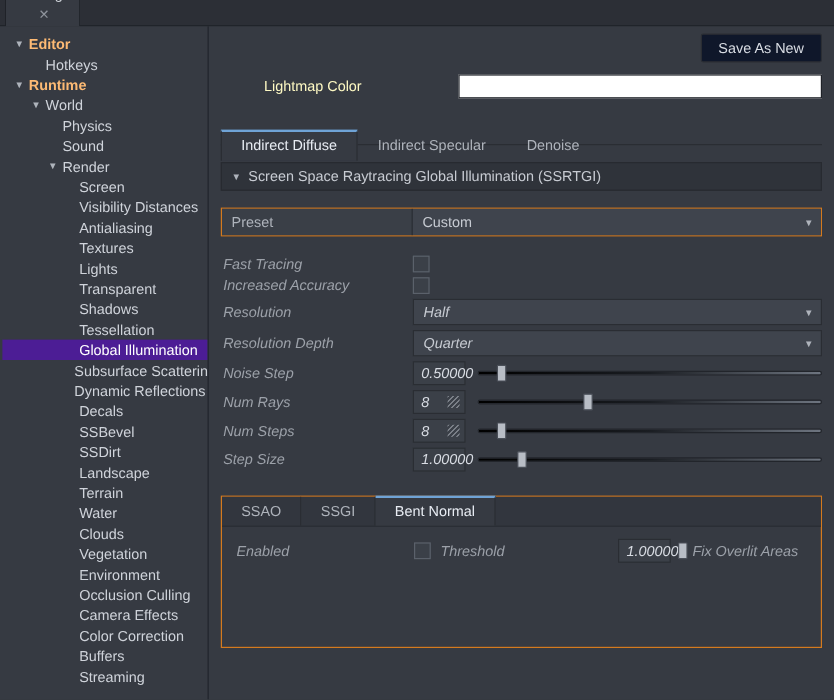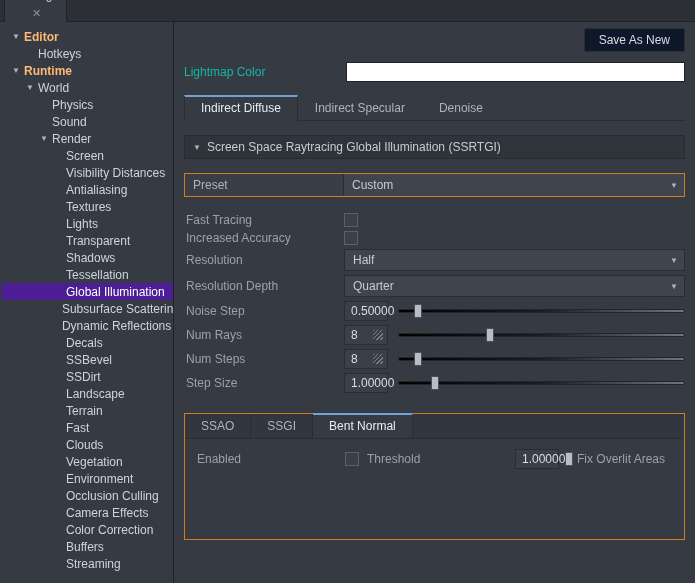--- a/index.html
+++ b/index.html
@@ -30,45 +30,45 @@
   .ind1 { padding-left: 22px; }
   .ind2 { padding-left: 36px; }
   .ind3 { padding-left: 50px; }
 
   
   .toprow { display:flex; justify-content:flex-end; }
   .btn { background:#0f172a; color:#d8dce3; border:1px solid #2a2d33; padding:4px 14px; border-radius:2px; cursor:pointer; }
 
   
   .field { display:flex; align-items:center; gap:10px; }
-  .field .flabel { width:152px; color:#14b8a6; }
+  .field .flabel { width:152px; color:#fef9c3;margin-left:36px; }
   .swatch { flex:1; height:20px; background:#ffffff; border:1px solid #1f2228; }
 
   
   .htabs { display:flex; border-bottom:1px solid #2a2d33; margin-top:2px;}
-  .htab { padding:5px 16px 6px 16px; color:#aeb3bb; cursor:pointer; border:1px solid transparent; border-bottom:none; position:relative; top:1px;}
+  .htab { padding:5px 16px 6px 16px; color:#aeb3bb; cursor:pointer; border:1px solid transparent; border-bottom:none; position:relative; top:14px;}
   .htab.active { color:#e8ecf3; border-color:#2a2d33; background:#363a42; border-top:2px solid #6fa3d6; padding-top:4px;}
   .htab.active::after { content:""; position:absolute; left:0; right:0; bottom:-1px; height:1px; background:#363a42;}
 
   
   .section-hdr { display:flex; align-items:center; gap:6px; background:#2f333a; border:1px solid #272a30; padding:4px 8px; color:#c7cbd2; margin-top:4px;}
   .section-hdr .tri { font-size:8px; color:#aeb3bb; }
 
   
   .preset-row { display:flex; border:1px solid #d47a1e; margin-top:4px; }
   .preset-row .plabel { width:158px; padding:4px 8px; background:#3a3f47; color:#aeb3bb; }
   .preset-row .dropdown { flex:1; }
 
   .dropdown { display:flex; align-items:center; justify-content:space-between; background:#3f444d; border:1px solid #2a2d33; padding:3px 6px 3px 8px; color:#c7cbd2; cursor:pointer;}
   .preset-row .dropdown { border:none; border-left:1px solid #2a2d33; }
   .dropdown .chev { font-size:8px; color:#aeb3bb; }
 
   
   .grid { display:flex; flex-direction:column; gap:4px; margin-top:6px;}
-  .grow { display:flex; align-items:center; gap:2px; }
+  .grow { display:flex; align-items:center; gap:2px;font-style:italic; }
   .grow .glabel { width:158px; padding-left:2px; color:#9ca1a9; }
   .chk { width:14px; height:14px; border:1px solid #5b616b; background:#3b4048; display:inline-block; }
   .num { width:44px; display:flex; align-items:center; background:#3b4048; border:1px solid #2a2d33; padding:2px 4px 2px 6px; color:#d8dce3; }
   .num .grip { margin-left:auto; width:10px; height:10px; background: repeating-linear-gradient(135deg,#aeb3bb 0 1px, transparent 1px 3px); opacity:.55; }
   .slider { flex:1; position:relative; height:16px; margin-left:8px; }
   .slider .track { position:absolute; left:0; right:0; top:50%; height:4px; margin-top:-2px; border-radius:2px;
     background:linear-gradient(to right,#000 0%, #1a1d22 50%, #6e7580 100%); border:1px solid #22252b;}
   .slider .thumb { position:absolute; top:50%; width:8px; height:14px; margin-top:-7px; background:#b8bdc5; border:1px solid #4a4f58; border-radius:1px; transform:translateX(-50%);}
 
   
@@ -228,21 +228,21 @@
         </li>
         <li>
           <div class="row ind3">
             <span class="arrow blank">▼</span>
             <span class="label">Terrain</span>
           </div>
         </li>
         <li>
           <div class="row ind3">
             <span class="arrow blank">▼</span>
-            <span class="label">Fast</span>
+            <span class="label">Water</span>
           </div>
         </li>
         <li>
           <div class="row ind3">
             <span class="arrow blank">▼</span>
             <span class="label">Clouds</span>
           </div>
         </li>
         <li>
           <div class="row ind3">

